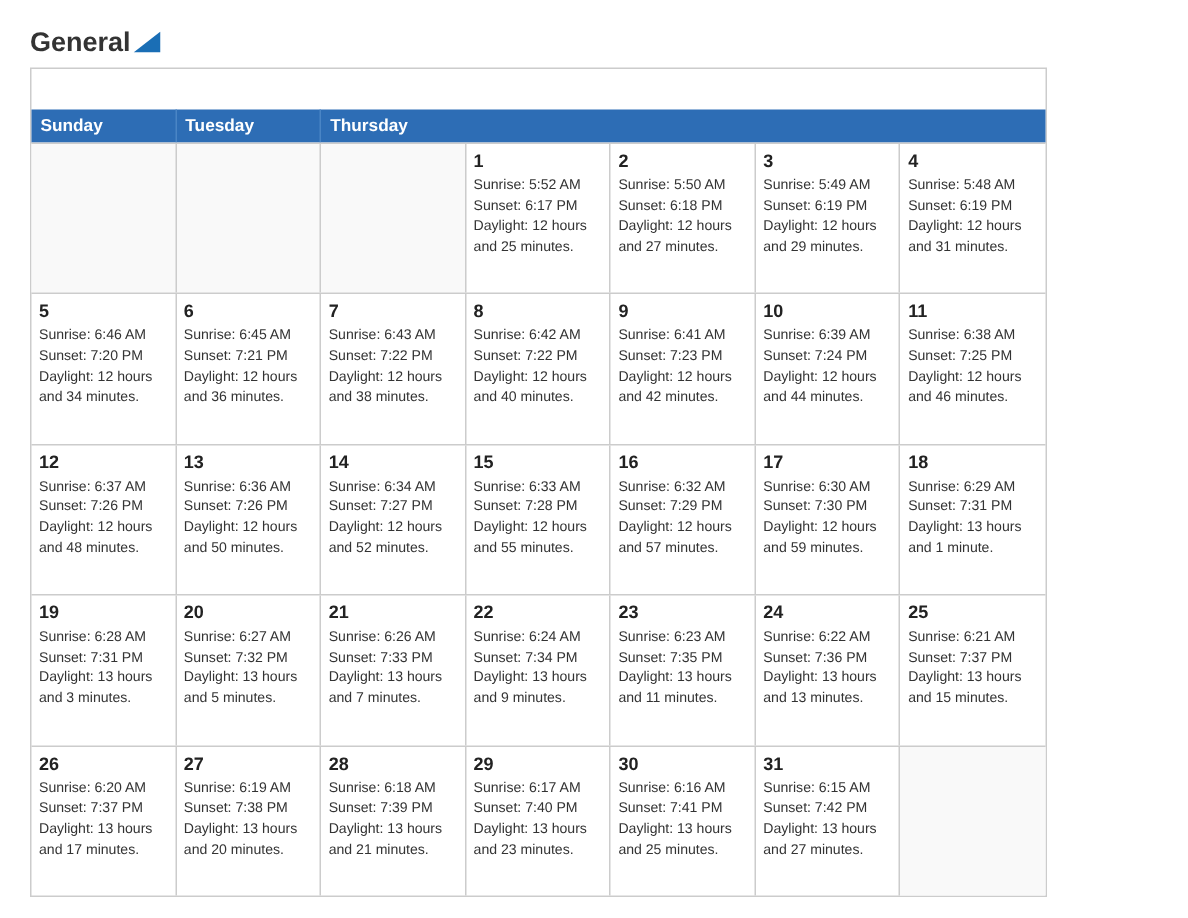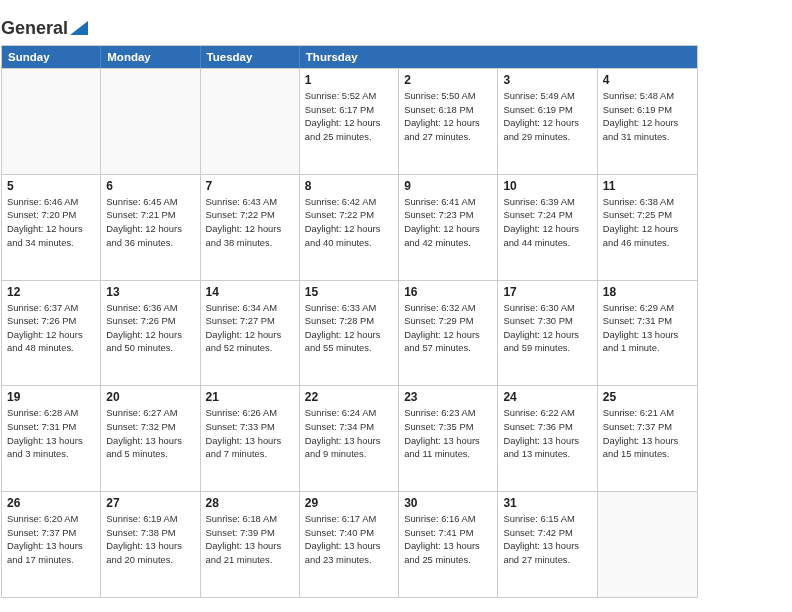--- a/index.html
+++ b/index.html
@@ -6,21 +6,21 @@
     body {
       font-family: Arial, sans-serif;
       background: #fff;
       width: 792px;
       height: 612px;
       overflow: hidden;
     }
     .page {
       width: 716px;
       height: 612px;
-      padding: 18px 18px 14px 1px;
+      padding: 18px 18px 14px 20px;
       display: flex;
       flex-direction: column;
     }
     .header {
       display: flex;
       justify-content: space-between;
       align-items: flex-start;
       margin-bottom: 8px;
     }
     .logo {
@@ -48,20 +48,21 @@
     .calendar {
       flex: 1;
       display: flex;
       flex-direction: column;
       border: 1px solid #ccc;
     }
     .cal-header {
       display: grid;
       grid-template-columns: repeat(7, 1fr);
       background: #2d6db5;
+      margin-top: 27px;
     }
     .cal-header-cell {
       color: #fff;
       font-size: 11.5px;
       font-weight: bold;
       padding: 5px 6px;
       text-align: left;
       border-right: 1px solid #4a85c5;
     }
     .cal-header-cell:last-child { border-right: none; }
@@ -115,21 +116,20 @@
     </div>
     <div class="title-area">
       <div class="month-title"></div>
       <div class="subtitle"></div>
     </div>
   </div>
 
   <div class="calendar">
     <div class="cal-header">
     <div class="cal-header-cell">Sunday</div>
-        <div class="cal-header-cell">Monday</div>
         <div class="cal-header-cell">Tuesday</div>
         <div class="cal-header-cell">Thursday</div>
       </div>
     <div class="cal-body">
     <div class="cal-row">
           <div class="cal-cell empty"></div>
           <div class="cal-cell empty"></div>
           <div class="cal-cell empty"></div>
           <div class="cal-cell">
             <div class="day-number">1</div>

